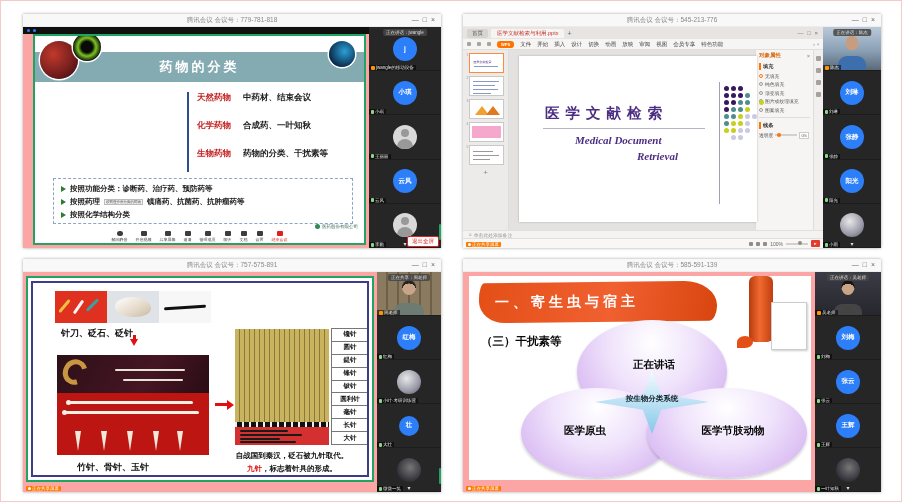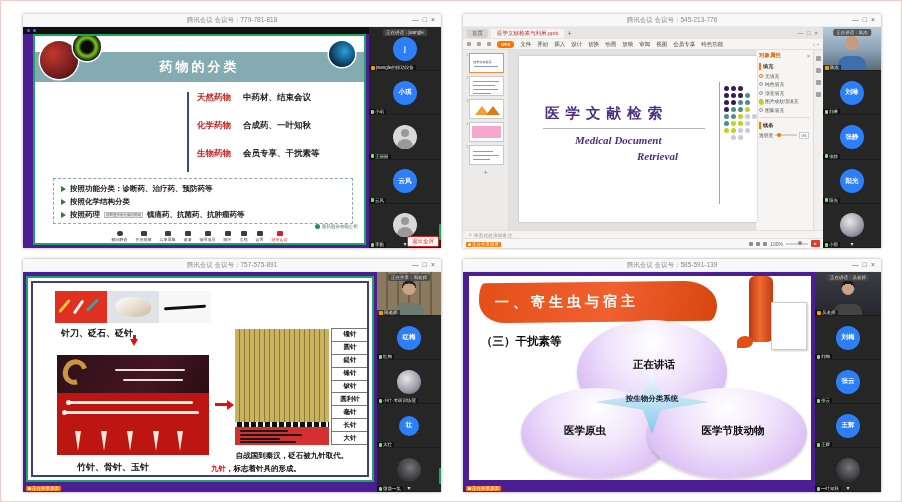--- a/index.html
+++ b/index.html
@@ -2,21 +2,21 @@
 <html><head>
 <meta charset="utf-8">
 <style>
   *{box-sizing:border-box;margin:0;padding:0}
   body{font-family:"Liberation Sans",sans-serif;background:#fff}
   .canvas{position:relative;width:902px;height:502px;background:#fff;border:1px solid #f3c9c9;overflow:hidden}
   .q{position:absolute;background:#fff;box-shadow:0 0 3px rgba(0,0,0,.35)}
   .tbar{height:13px;background:#f8f8f8;border-bottom:1px solid #ececec;display:flex;align-items:center;justify-content:center;position:relative;font-size:6.5px;color:#8a8a8a}
   .ctrls{position:absolute;right:5px;top:2px;font-size:7px;color:#666;letter-spacing:1px}
   .qb{position:absolute;left:0;right:0;top:13px;bottom:0;display:flex;background:#151515}
-  .stage{position:relative;flex:1;overflow:hidden;background:#4c1d95}
+  .stage{position:relative;flex:1;overflow:hidden;background:#fca5a5}
   .side{position:relative;background:#1c1c1c;display:flex;flex-direction:column}
   .tile{position:relative;flex:1;background:#262626;margin-bottom:1px;display:flex;align-items:center;justify-content:center;overflow:hidden}
   .bav{border-radius:50%;background:#2d7ff9;color:#fff;display:flex;align-items:center;justify-content:center;font-size:6.5px;width:24px;height:24px;font-weight:bold}
   .person{width:24px;height:24px;border-radius:50%;background:#d9d9d9;position:relative;overflow:hidden}
   .person::before{content:"";position:absolute;top:4px;left:8px;width:8px;height:8px;border-radius:50%;background:#999}
   .person::after{content:"";position:absolute;top:14px;left:4px;width:16px;height:10px;border-radius:8px 8px 0 0;background:#999}
   .photo{width:24px;height:24px;border-radius:50%;background:radial-gradient(circle at 40% 35%,#e8e8e8,#9a9aa8 60%,#55555f)}
   .photo-dark{width:24px;height:24px;border-radius:50%;background:radial-gradient(circle at 55% 40%,#777,#35353d 65%,#17171b)}
   .tname{position:absolute;left:0;bottom:0;display:flex;align-items:center;gap:1px;background:rgba(0,0,0,.55);color:#e6e6e6;font-size:4.5px;padding:0 2px;max-width:96%;white-space:nowrap;overflow:hidden;z-index:4}
   .mic{width:3px;height:4px;background:#86d986;border-radius:1px;flex:none}
@@ -89,21 +89,21 @@
   .rarr{position:absolute;left:182px;top:120px;width:12px;height:3px;background:#e01010}
   .rarr::after{content:"";position:absolute;right:-7px;top:-3.5px;width:0;height:0;border-left:7px solid #e01010;border-top:5px solid transparent;border-bottom:5px solid transparent}
   .ms{position:absolute;left:202px;top:46px;width:94px;height:116px}
   .ms .tan{height:93px;background:repeating-linear-gradient(90deg,#c9b35f 0 4px,#8a7a3a 4px 5px)}
   .ms .blk{height:5px;background:repeating-linear-gradient(90deg,#eee 0 2px,#111 2px 7px)}
   .ms .red{height:18px;background:#d43030;position:relative;overflow:hidden}
   .ms .red i{position:absolute;height:1.5px;background:#1a1a1a;border-radius:1px}
   .ntable{position:absolute;left:298px;top:46px;width:38px;height:116px;display:grid;grid-template-rows:repeat(9,1fr)}
   .ntable div{border:1px solid #777;margin-top:-1px;background:#fff;display:flex;align-items:center;justify-content:center;font-size:6.5px;font-weight:bold;color:#111}
   .blt1{position:absolute;left:178px;top:168px;width:162px;text-align:center;font-size:7.5px;font-weight:bold;color:#111;white-space:nowrap}
-  .blt2{position:absolute;left:178px;top:181px;width:162px;text-align:left;font-size:7.5px;font-weight:bold;color:#111;white-space:nowrap}
+  .blt2{position:absolute;left:178px;top:181px;width:162px;text-align:center;font-size:7.5px;font-weight:bold;color:#111;white-space:nowrap}
   .redtxt{color:#e01010}
   
   .br-slide{position:absolute;left:6px;top:4px;right:4px;bottom:12px;background:#fff;overflow:hidden}
   .banner{position:absolute;left:10px;top:6px;width:238px;height:40px;background:linear-gradient(100deg,#e44f17,#f06030 55%,#d8450f);border-radius:8px 46px 12px 36px/60% 85% 55% 75%;transform:rotate(-.6deg);display:flex;align-items:center;color:#fff;font-weight:bold;font-size:14px;letter-spacing:4px;padding-left:16px}
   .roll{position:absolute;right:38px;top:0;width:24px;height:66px;background:linear-gradient(90deg,#b93a0e,#f06a30 45%,#c13d0f);border-radius:6px}
   .rollcard{position:absolute;right:4px;top:26px;width:36px;height:48px;background:#fff;border:1px solid #ccc;box-shadow:1px 1px 2px rgba(0,0,0,.2)}
   .hook{position:absolute;right:58px;top:60px;width:16px;height:12px;background:#e44f17;border-radius:50% 50% 50% 0}
   .brsub{position:absolute;left:12px;top:58px;font-size:11.5px;font-weight:bold;color:#0a0a0a}
   .ell{position:absolute;border-radius:50%;background:radial-gradient(ellipse at 50% 22%,#ffffff 0%,#efe2fb 42%,#cfa9ee 100%);box-shadow:0 2px 3px rgba(0,0,0,.18)}
   .vlabel{position:absolute;font-weight:bold;color:#050505;text-align:center;white-space:nowrap}
@@ -185,36 +185,36 @@
           <div class="circ c2"></div>
           <div class="circ c3"></div>
           <div class="tl-div"></div>
           <div class="catrow" style="top:56px">
             <span class="cn">天然药物</span><span class="cd">中药材、结束会议</span>
           </div>
           <div class="catrow" style="top:84px">
             <span class="cn">化学药物</span><span class="cd">合成药、一叶知秋</span>
           </div>
           <div class="catrow" style="top:112px">
-            <span class="cn">生物药物</span><span class="cd">会员专享、干扰素等</span>
+            <span class="cn">生物药物</span><span class="cd">药物的分类、干扰素等</span>
           </div>
           <div class="dotbox">
             <div class="bl-line">
                 <i class="barrow"></i>
                 <span>按照功能分类：诊断药、治疗药、预防药等</span>
-              </div>
-            <div class="bl-line">
-                <i class="barrow"></i>
-                <span>按照化学结构分类</span>
               </div>
             <div class="bl-line">
                 <i class="barrow"></i>
                 <span>按照药理</span>
                 <span class="notebox">按药理作用分类的药物</span>
                 <span>镇痛药、抗菌药、抗肿瘤药等</span>
+              </div>
+            <div class="bl-line">
+                <i class="barrow"></i>
+                <span>按照化学结构分类</span>
               </div>
           </div>
           <div class="tl-logo">
               <i></i>
               <span>医药股份有限公司</span>
             </div>
           <div class="tl-toolbar">
             <div class="tbit">
                 <i></i>
                 <span>解除静音</span>

